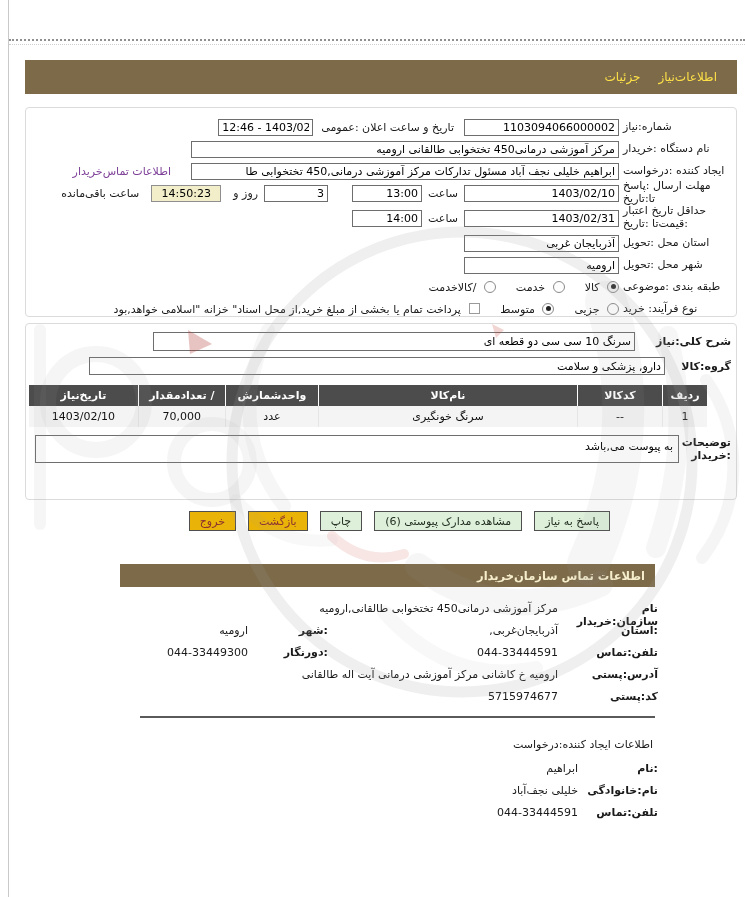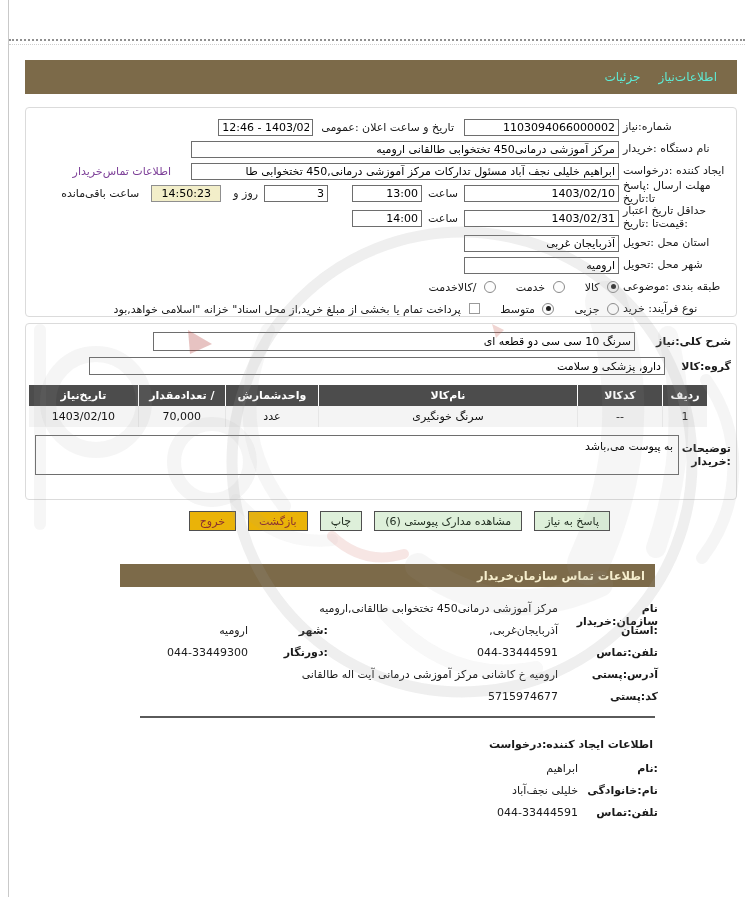--- a/index.html
+++ b/index.html
@@ -10,21 +10,21 @@
     direction:rtl;
   }
   .left-rule { position:absolute; left:8px; top:0; bottom:0; width:1px; background:#c9c9c9; }
   .dot-sep  { position:absolute; left:9px; right:0; top:39px; border-top:2px dotted #8f8f8f; }
   .dot-sep2 { position:absolute; left:9px; right:0; top:44px; border-top:1px dotted #cfcfcf; }
 
   
   .tabbar { position:absolute; left:25px; top:60px; width:712px; height:34px;
     background:#7c6a49; display:flex; align-items:center; gap:18px;
     padding:0 20px; color:#f6eecd; font-size:12px; }
-  .tabbar a { color:#5eead4; text-decoration:none; cursor:pointer; }
+  .tabbar a { color:#fde047; text-decoration:none; cursor:pointer; }
   .bar2 { position:absolute; left:120px; top:564px; width:535px; height:23px;
     background:#7c6a49; color:#f6eecd; font-weight:bold; font-size:11.5px;
     display:flex; align-items:center; padding:0 10px; }
 
   
   .panel { position:absolute; left:25px; width:712px; background:#fff;
     border:1px solid #dbdbdb; border-radius:4px; padding:8px 5px; }
   .panel1 { top:107px; height:210px; }
   .panel2 { top:323px; height:177px; }
 
@@ -60,40 +60,40 @@
     height:21px; border-right:1px solid #fff; padding:0 2px; }
   table.items th:first-child { border-right:none; }
   table.items td { background:#f4f4f4; text-align:center; height:21px; font-size:11px;
     border-right:1px solid #e6e6e6; color:#111; }
   table.items td:first-child { border-right:none; }
   .c-row{width:44px;} .c-code{width:84px;} .c-name{width:256px;} .c-unit{width:92px;}
   .c-qty{width:86px;} .c-date{width:108px;}
 
   .notes-row { display:flex; align-items:center; margin-top:8px; }
   .notes-lbl { font-weight:bold; width:52px; flex:0 0 52px; line-height:1.2; text-align:right; }
-  .notes-box { flex:1; border:1px solid #6e6e6e; height:40px; margin-left:4px;
+  .notes-box { flex:1; border:1px solid #6e6e6e; height:28px; margin-left:4px;
     padding:4px 5px 0 4px; text-align:right; color:#000; }
 
   
   .btnrow { position:absolute; top:511px; right:135px; display:flex; gap:12px; }
   .btn { height:20px; padding:0 10px; font:11px "DejaVu Sans",sans-serif;
     border:1px solid #4f4f4f; cursor:pointer; white-space:nowrap; }
   .btn.green { background:#def0da; color:#233023; }
   .btn.pink  { background:#eab308; color:#8a3030; }
 
   
   .info { position:absolute; right:87px; }
   .info .irow { display:flex; align-items:flex-start; height:22px; }
   .ilbl { width:100px; flex:0 0 100px; font-weight:bold; text-align:right; }
   .ival { width:230px; flex:0 0 230px; text-align:right; padding-left:6px; white-space:nowrap; }
   .ilbl2 { width:80px; flex:0 0 80px; font-weight:bold; text-align:right; }
   .ival2 { width:120px; flex:0 0 120px; text-align:right; white-space:nowrap; }
   .ltrv { direction:ltr; unicode-bidi:embed; }
   .divider { position:absolute; left:140px; top:716px; width:515px; height:2px; background:#5a5a5a; }
-  .creator-h { position:absolute; right:92px; top:738px; font-weight:bold; }
+  .creator-h { position:absolute; right:92px; top:738px; font-weight:normal; }
 
   
   .wm { position:absolute; inset:0; pointer-events:none; z-index:9; opacity:.55; }
 </style>
 </head>
 <body>
 
 <div class="left-rule"></div>
 <div class="dot-sep"></div>
 <div class="dot-sep2"></div>

